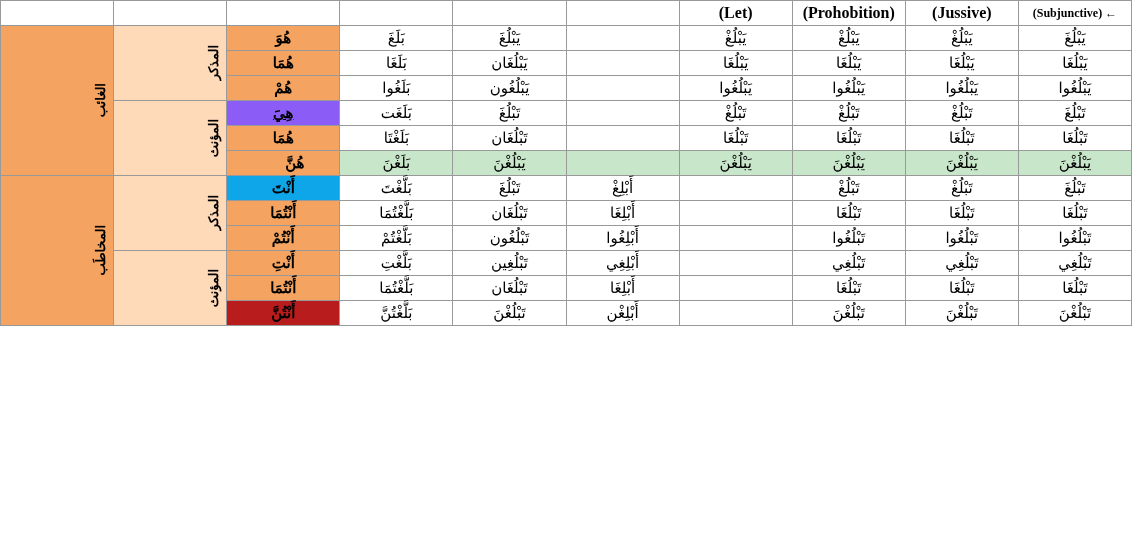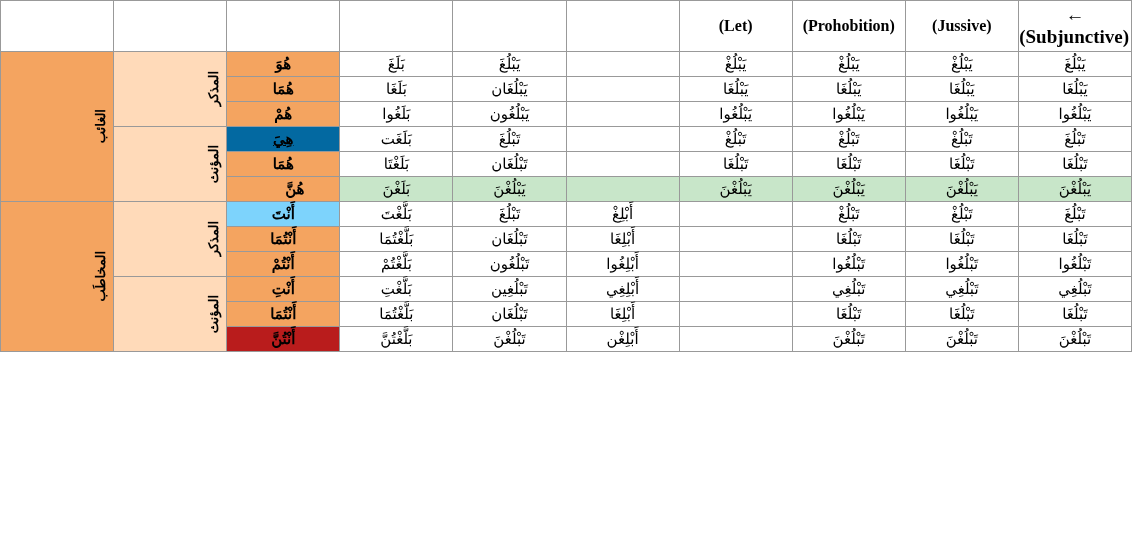--- a/index.html
+++ b/index.html
@@ -34,21 +34,21 @@
       padding: 2px;
       white-space: nowrap;
     }
   </style>
 </head>
 <body>
 
 <table>
   <thead>
     <tr class="header-row">
-      <th style="direction:rtl; font-size:19px; background:#fff;">← (Subjunctive)</th>
+      <th style="direction:rtl; font-size:12px; background:#fff;">← (Subjunctive)</th>
       <th style="direction:ltr;text-align:center;">(Jussive)</th>
       <th style="direction:ltr;">(Prohobition)</th>
       <th style="direction:ltr;">(Let)</th>
       <th></th>
       <th></th>
       <th></th>
       <th></th>
       <th></th>
       <th></th>
     </tr>
@@ -91,21 +91,21 @@
         <td style="background: rgb(244, 164, 96); font-weight: bold;">هُمْ</td>
       </tr>
       <tr>
         <td>تَبْلُغَ</td>
         <td>تَبْلُغْ</td>
         <td>تَبْلُغْ</td>
         <td>تَبْلُغْ</td>
         <td></td>
         <td>تَبْلُغَ</td>
         <td>بَلَغَت</td>
-        <td style="background: #0369a1; font-weight: bold; text-decoration: underline;">هِيَ</td>
+        <td style="background: #8b5cf6; font-weight: bold; text-decoration: underline;">هِيَ</td>
         <td rowspan="3" style="background: rgb(255, 218, 185); font-weight: bold; font-size: 13px;">
           <div class="rotated-cell">المؤنث</div>
         </td>
       </tr>
       <tr>
         <td>تَبْلُغَا</td>
         <td>تَبْلُغَا</td>
         <td>تَبْلُغَا</td>
         <td>تَبْلُغَا</td>
         <td></td>
@@ -124,21 +124,21 @@
         <td style="background: rgb(244, 164, 96); font-weight: bold; padding-left: 25px;">هُنَّ</td>
       </tr>
       <tr>
         <td>تَبْلُغَ</td>
         <td>تَبْلُغْ</td>
         <td>تَبْلُغْ</td>
         <td></td>
         <td>أَبْلِغْ</td>
         <td>تَبْلُغَ</td>
         <td>بَلَّغْتَ</td>
-        <td style="background: #7dd3fc; font-weight: bold;">أَنْتَ</td>
+        <td style="background: #0ea5e9; font-weight: bold;">أَنْتَ</td>
         <td rowspan="3" style="background: rgb(255, 218, 185); font-weight: bold; font-size: 13px;">
           <div class="rotated-cell">المذكر</div>
         </td>
         <td rowspan="6" style="background: rgb(244, 164, 96); font-weight: bold; font-size: 13px;">
           <div class="rotated-cell">المخاطَب</div>
         </td>
       </tr>
       <tr>
         <td>تَبْلُغَا</td>
         <td>تَبْلُغَا</td>

